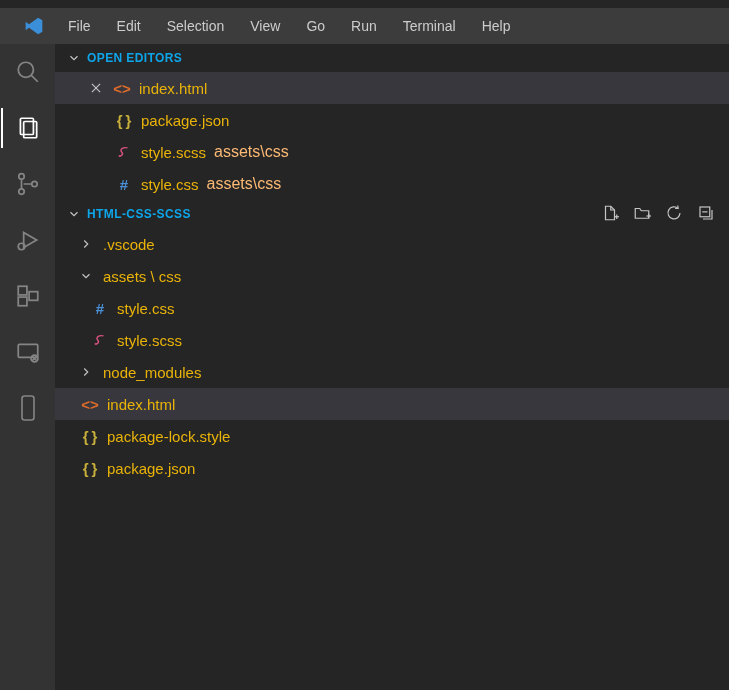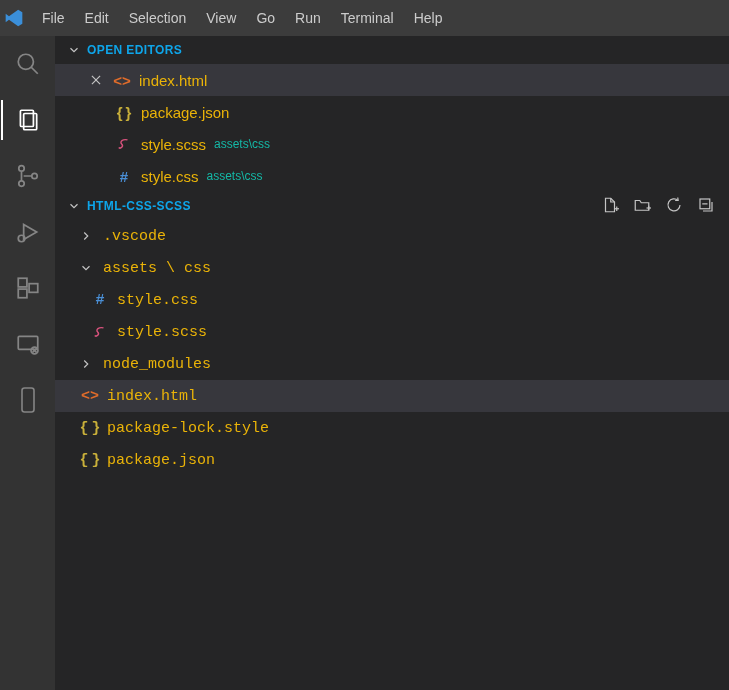--- a/index.html
+++ b/index.html
@@ -10,21 +10,23 @@
     font-family: "Segoe UI", -apple-system, sans-serif;
     font-size: 13px;
     color: #cccccc;
     overflow: hidden;
   }
   .titlebar {
     height: 36px;
     background: #3c3c3c;
     display: flex;
     align-items: center;
-    padding-left: 4px;
+    padding-left: 24px;
+    gap: 6px;
+    margin-top: 8px;
   }
   .app-icon {
     width: 20px; height: 20px;
     margin-right: 8px;
     display: flex; align-items: center; justify-content: center;
   }
   .menu-item {
     padding: 4px 10px;
     color: #cccccc;
     font-size: 14px;
@@ -109,33 +111,33 @@
     font-size: 15px;
   }
   .row.selected { background: #37373d; }
   .row .file-icon {
     width: 18px;
     display: flex;
     justify-content: center;
     font-weight: 700;
   }
   .row .label { color: #eab308; }
-  .row .sublabel { color: #14b8a6; font-size: 12px; }
+  .row .sublabel { color: #fdba74; font-size: 16px; }
   .chevron { width: 18px; display:flex; justify-content:center; color:#c5c5c5; }
   .close-btn { width:18px; display:flex; justify-content:center; color:#c5c5c5; }
   
   .ic-html { color:#e06c2a; }
   .ic-json { color:#c9b03a; }
   .ic-scss { color:#d7527c; }
   .ic-css  { color:#4a8fd6; }
   
   .oe-row { padding-left: 32px; }
   .oe-row.indent2 { padding-left: 60px; }
   
-  .tree-row { padding-left: 22px; font-family: Liberation Mono, monospace; }
+  .tree-row { padding-left: 22px; }
   .tree-row.d1 { padding-left: 22px; }       
   .tree-row.d2 { padding-left: 36px; }       
   .tree-row.file-top { padding-left: 26px; } 
   .svg { display:block; }
 </style>
 </head>
 <body>
 
 <div class="titlebar">
   <span class="app-icon">

